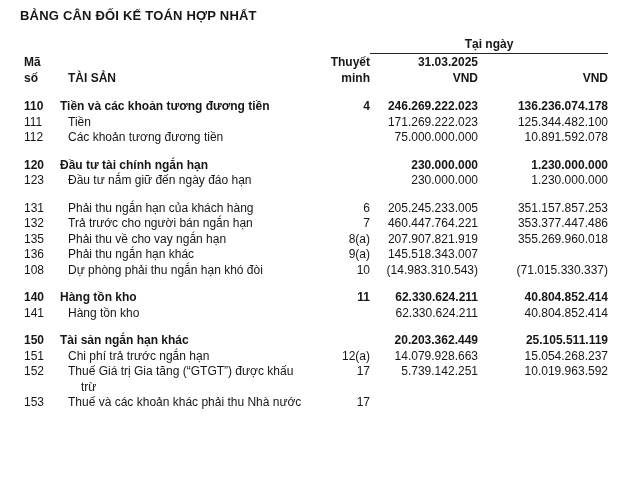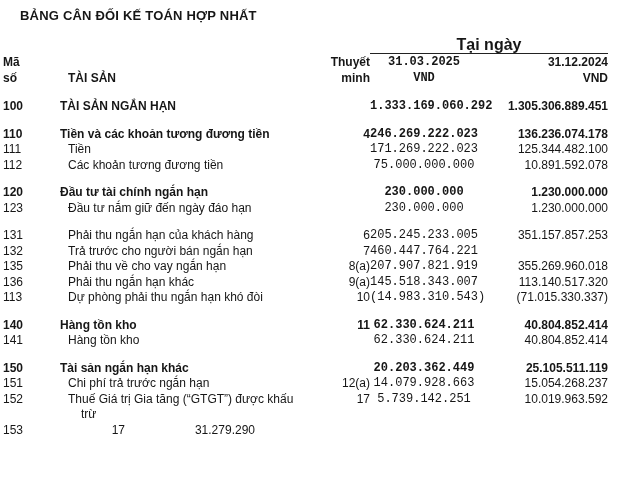--- a/index.html
+++ b/index.html
@@ -14,34 +14,34 @@
 
   .doc-title {
     margin-left: 20px;
     font-size: 13px;
     font-weight: bold;
     letter-spacing: 0.2px;
   }
 
   
   .row { display: flex; align-items: flex-start; line-height: 15.5px; font-size: 12px; }
-  .c-code  { width: 60px;  padding-left: 3px; flex: none; }
+  .c-code  { width: 60px;  padding-left: 24px; flex: none; }
   .c-label { width: 245px; flex: none; }
   .c-note  { width: 65px;  flex: none; text-align: right; }
-  .c-v1    { width: 108px; flex: none; text-align: center; white-space: nowrap; font-family: Liberation Mono, monospace; }
+  .c-v1    { width: 108px; flex: none; text-align: right; white-space: nowrap; }
   .c-v2    { width: 130px; flex: none; text-align: right; white-space: nowrap; }
 
   
   .table-header { margin-top: 14px; }
   .hdr-group-row { display: flex; }
   .hdr-group-spacer { width: 370px; flex: none; }
   .hdr-group-cell {
     width: 238px; flex: none;
     text-align: center;
-    font-weight: bold; font-size: 16px; line-height: 15px;
+    font-weight: bold; font-size: 12px; line-height: 15px;
     border-bottom: 1.5px solid #222222;
     padding-bottom: 1px;
   }
   .table-header .row { font-weight: bold; }
   .hdr-line-b { margin-top: 1px; }
 
   
   .table-body .section { margin-top: 12px; }
   .table-body .section:first-child { margin-top: 13px; }
   .row.bold { font-weight: bold; }
@@ -60,44 +60,34 @@
     <div class="hdr-group-row">
       <div class="hdr-group-spacer"></div>
       <div class="hdr-group-cell">Tại ngày</div>
     </div>
 
     <div class="row hdr-line-b">
       <div class="c-code">Mã</div>
       <div class="c-label"></div>
       <div class="c-note">Thuyết</div>
       <div class="c-v1">31.03.2025</div>
-      <div class="c-v2">31.12.2024</div>
     </div>
 
     <div class="row">
       <div class="c-code">số</div>
       <div class="c-label">TÀI SẢN</div>
       <div class="c-note">minh</div>
       <div class="c-v1">VND</div>
       <div class="c-v2">VND</div>
     </div>
   </div>
 
   <div class="table-body">
       <div class="section">
         <div class="row bold">
-          <div class="c-code">100</div>
-          <div class="c-label">TÀI SẢN NGẮN HẠN</div>
-          <div class="c-note"></div>
-          <div class="c-v1">1.333.169.060.292</div>
-          <div class="c-v2">1.305.306.889.451</div>
-        </div>
-      </div>
-      <div class="section">
-        <div class="row bold">
           <div class="c-code">110</div>
           <div class="c-label">Tiền và các khoản tương đương tiền</div>
           <div class="c-note">4</div>
           <div class="c-v1">246.269.222.023</div>
           <div class="c-v2">136.236.074.178</div>
         </div>
         <div class="row">
           <div class="c-code">111</div>
           <div class="c-label">Tiền</div>
           <div class="c-note"></div>
@@ -134,37 +124,37 @@
           <div class="c-label">Phải thu ngắn hạn của khách hàng</div>
           <div class="c-note">6</div>
           <div class="c-v1">205.245.233.005</div>
           <div class="c-v2">351.157.857.253</div>
         </div>
         <div class="row">
           <div class="c-code">132</div>
           <div class="c-label">Trả trước cho người bán ngắn hạn</div>
           <div class="c-note">7</div>
           <div class="c-v1">460.447.764.221</div>
+          <div class="c-v2">353.377.447.486</div>
         </div>
         <div class="row">
           <div class="c-code">135</div>
           <div class="c-label">Phải thu về cho vay ngắn hạn</div>
           <div class="c-note">8(a)</div>
           <div class="c-v1">207.907.821.919</div>
           <div class="c-v2">355.269.960.018</div>
         </div>
         <div class="row">
           <div class="c-code">136</div>
           <div class="c-label">Phải thu ngắn hạn khác</div>
           <div class="c-note">9(a)</div>
           <div class="c-v1">145.518.343.007</div>
-          <div class="c-v2">113.140.517.320</div>
-        </div>
-        <div class="row">
-          <div class="c-code">113</div>
+        </div>
+        <div class="row">
+          <div class="c-code">108</div>
           <div class="c-label">Dự phòng phải thu ngắn hạn khó đòi</div>
           <div class="c-note">10</div>
           <div class="c-v1">(14.983.310.543)</div>
           <div class="c-v2">(71.015.330.337)</div>
         </div>
       </div>
       <div class="section">
         <div class="row bold">
           <div class="c-code">140</div>
           <div class="c-label">Hàng tồn kho</div>
@@ -197,19 +187,19 @@
         </div>
         <div class="row">
           <div class="c-code">152</div>
           <div class="c-label">Thuế Giá trị Gia tăng (“GTGT”) được khấu trừ</div>
           <div class="c-note">17</div>
           <div class="c-v1">5.739.142.251</div>
           <div class="c-v2">10.019.963.592</div>
         </div>
         <div class="row">
           <div class="c-code">153</div>
+          <div class="c-label">Thuế và các khoản khác phải thu Nhà nước</div>
           <div class="c-note">17</div>
-          <div class="c-v2">31.279.290</div>
         </div>
       </div>
     </div>
 
 </div>
 
 </body></html>

